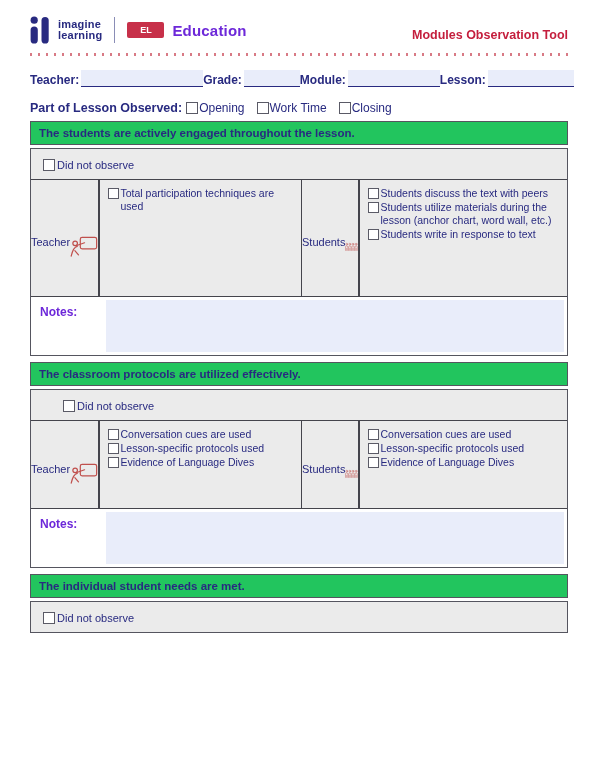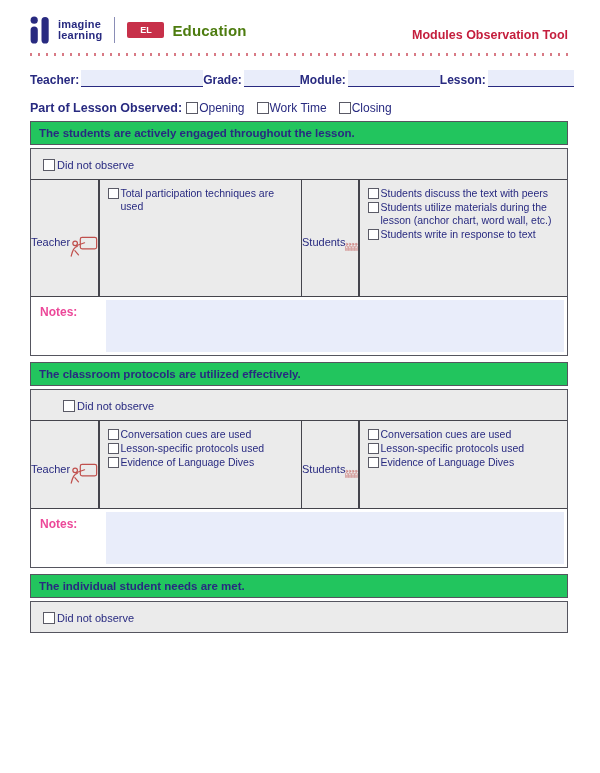--- a/index.html
+++ b/index.html
@@ -10,21 +10,21 @@
     padding:16px 32px 0 30px; overflow:hidden; position:relative;
   }
   
   .topbar { display:flex; align-items:flex-end; justify-content:space-between; }
   .logo-row { display:flex; align-items:center; gap:8px; }
   .il-mark { display:block; }
   .il-text { color:#282a80; font-weight:bold; font-size:11px; line-height:11px; letter-spacing:.2px; }
   .logo-divider { width:1px; height:26px; background:#8a8db6; margin:0 4px; }
   .el-mark { width:37px; height:16px; background:#c73049; border-radius:2px; color:#fff;
              font-size:9px; font-weight:bold; display:flex; align-items:center; justify-content:center; }
-  .el-text { color:#4d7c0f; font-size:15px; font-weight:bold; letter-spacing:.2px; }
+  .el-text { color:#6d28d9; font-size:15px; font-weight:bold; letter-spacing:.2px; }
   .doc-title { color:#c41e3d; font-size:12.5px; font-weight:bold; padding-bottom:2px; }
   .dotline { margin-top:9px; height:3px;
     background-image:repeating-linear-gradient(90deg,#d87a85 0 2px,transparent 2px 8px); }
   
   .fields { display:flex; align-items:flex-end; margin-top:14px; }
   .fgroup { display:flex; align-items:flex-end; }
   .flabel { color:#282a80; font-size:12px; font-weight:bold; white-space:nowrap; }
   .fline { height:17px; border-bottom:1.5px solid #282a80; background:#e9edfa; margin-left:2px; }
   .w-teacher{ width:122px; } .w-grade{ width:56px; } .w-module{ width:92px; } .w-lesson{ width:86px; }
   
@@ -48,21 +48,21 @@
   .people-label { color:#282a80; font-size:11px; }
   .col-people svg { margin-top:10px; }
   .col-checks { padding:7px 6px 6px 8px; }
   .col-checks.first { width:201px; }
   .col-checks.last { flex:1; }
   .item { display:flex; align-items:flex-start; margin-bottom:1px; }
   .item .cb { width:11px; height:11px; margin-top:1px; }
   .item .itxt { color:#282a80; font-size:10.5px; line-height:13px; margin-left:2px; }
   .tbl-tall { height:117px; } .tbl-mid { height:88px; }
   .notes { display:flex; background:#fff; border-top:1px solid #44444c; padding:3px; }
-  .notes-label { width:72px; color:#ec4899; font-size:12px; font-weight:bold; padding:5px 0 0 6px; flex:none; }
+  .notes-label { width:72px; color:#6d28d9; font-size:12px; font-weight:bold; padding:5px 0 0 6px; flex:none; }
   .notes-area { flex:1; background:#e9edfa; height:52px; }
   svg { display:block; }
 </style>
 </head>
 <body>
 
 <div class="page">
 
   <div class="topbar">
     <div class="logo-row">

